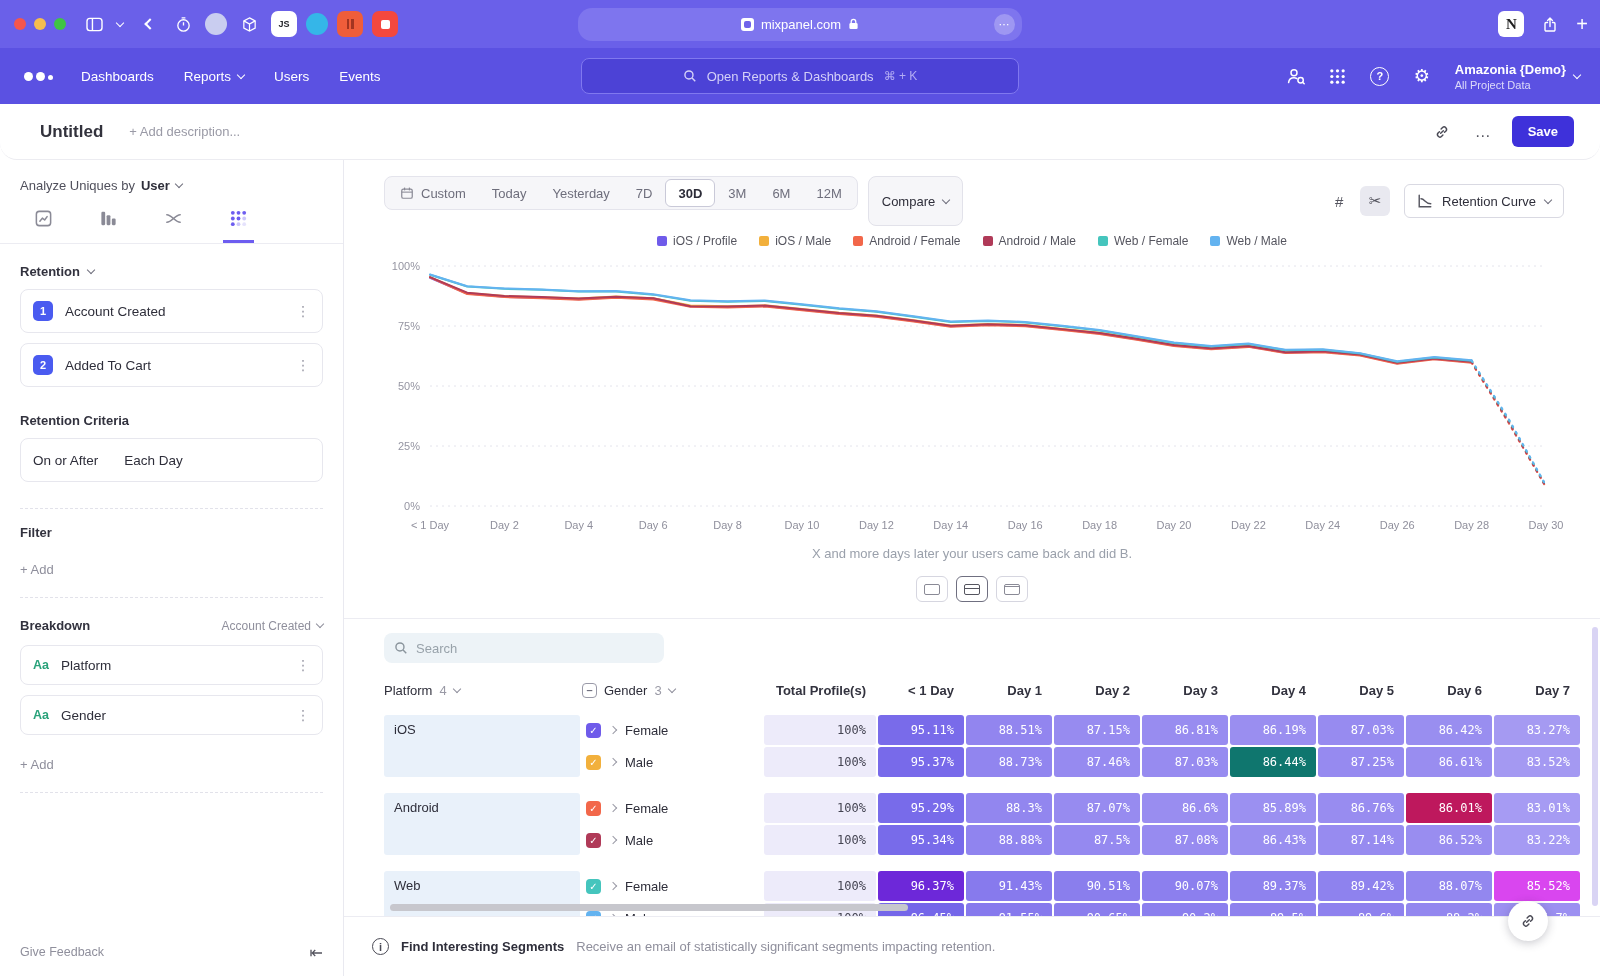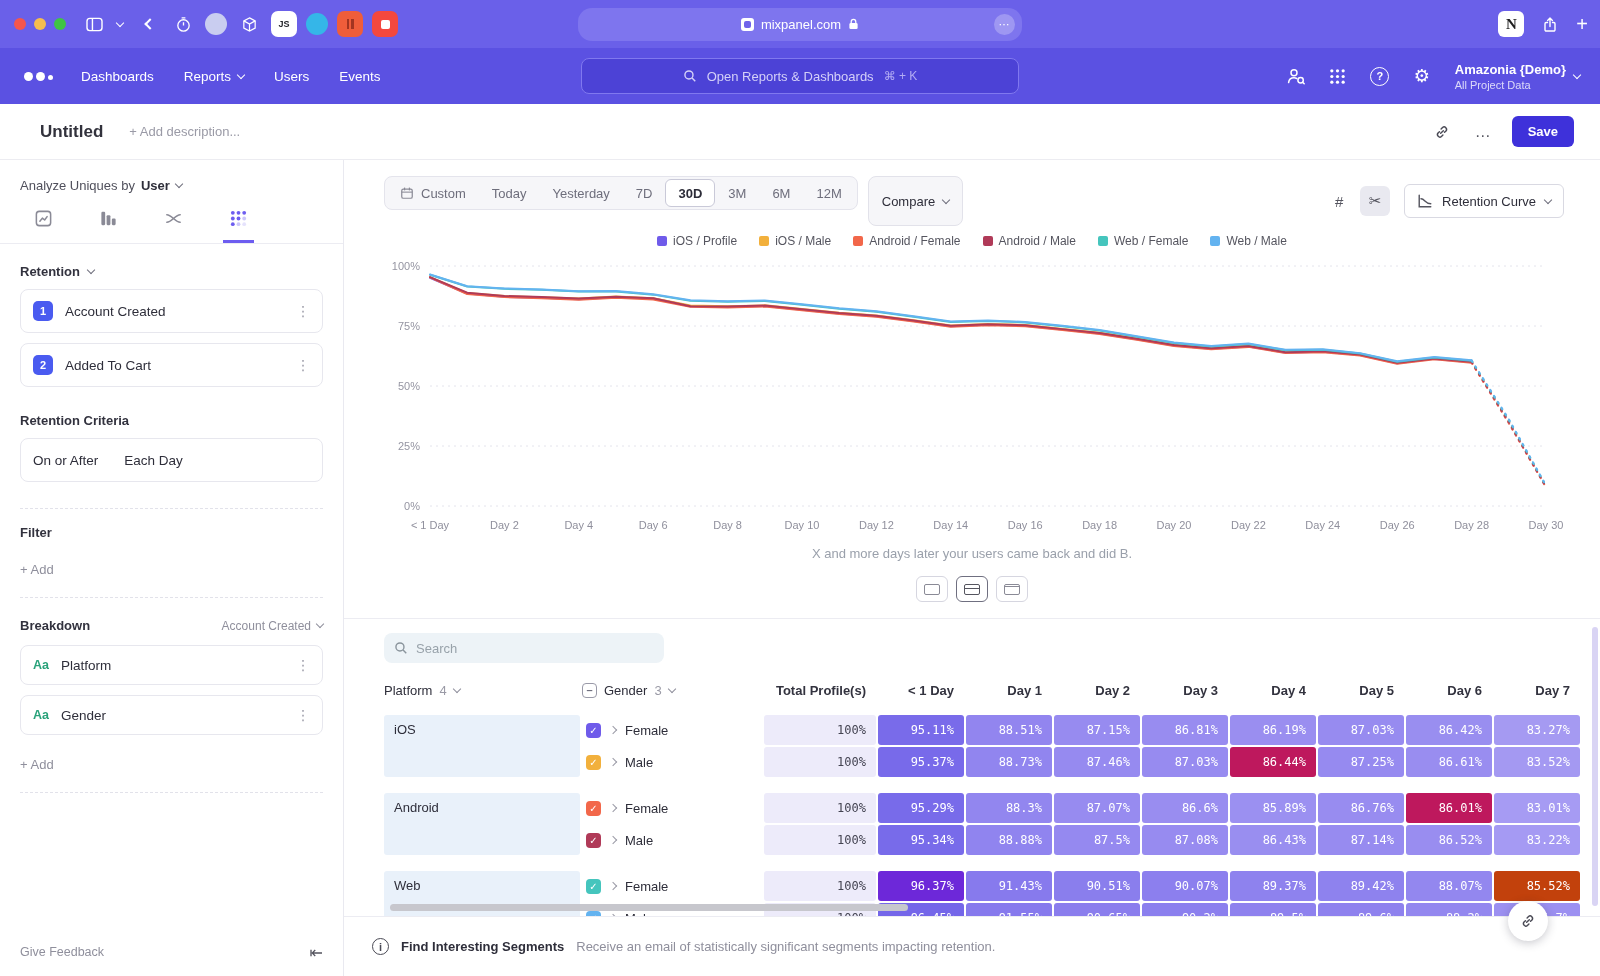--- a/index.html
+++ b/index.html
@@ -40,21 +40,21 @@
   .nav-search .sc{color:#b3acf4;font-size:12px;}
   .nav-right{position:absolute;right:20px;display:flex;align-items:center;gap:20px;}
   .nav-icon{display:flex;align-items:center;justify-content:center;width:22px;height:22px;color:#fff;}
   .help-circle{width:19px;height:19px;border:1.6px solid #fff;border-radius:50%;font-size:11px;font-weight:700;display:flex;align-items:center;justify-content:center;}
   .gear{font-size:18px;line-height:1;}
   .project{display:flex;align-items:center;gap:8px;margin-left:2px;}
   .project-name{font-size:13px;font-weight:700;}
   .project-sub{font-size:11px;color:rgba(255,255,255,.78);margin-top:2px;}
 
   
-  .rheader{height:56px;background:#fff;border-bottom:1px solid #ececf1;display:flex;align-items:center;padding:0 26px 0 40px;}
+  .rheader{height:56px;background:#fff;border-bottom:1px solid #ececf1;display:flex;align-items:center;padding:0 26px 0 40px;border-radius:17px;}
   .r-title{font-size:17px;font-weight:600;color:#32323c;}
   .r-desc{font-size:13px;color:#9a9aa6;margin-left:26px;}
   .r-right{margin-left:auto;display:flex;align-items:center;gap:20px;}
   .ghost-icon{color:#55555f;display:flex;align-items:center;justify-content:center;width:26px;height:26px;}
   .more-dots{font-size:16px;color:#55555f;letter-spacing:1px;}
   .save-btn{background:#3e31da;color:#fff;font-size:13px;font-weight:600;border-radius:6px;padding:8px 16px;}
 
   
   .layout{display:flex;height:816px;}
   .sidebar{width:344px;border-right:1px solid #e9e9f0;display:flex;flex-direction:column;background:#fff;}
@@ -603,21 +603,21 @@
             <div class="td-gender" style="grid-area: 2 / 2;">
               <span class="cb" style="background: rgb(242, 176, 60);">✓</span>
               <span class="chev chev-right exp"></span>
               <span>Male</span>
             </div>
             <div class="td-total" style="grid-area: 2 / 3;">100%</div>
             <div class="td-val" style="grid-area: 2 / 4; background: rgb(120, 106, 234);">95.37%</div>
             <div class="td-val" style="grid-area: 2 / 5; background: rgb(145, 133, 239);">88.73%</div>
             <div class="td-val" style="grid-area: 2 / 6; background: rgb(150, 138, 240);">87.46%</div>
             <div class="td-val" style="grid-area: 2 / 7; background: rgb(151, 139, 240);">87.03%</div>
-            <div class="td-val" style="grid-area: 2 / 8; background: #be185d;">86.44%</div>
+            <div class="td-val" style="grid-area: 2 / 8; background: #0f766e;">86.44%</div>
             <div class="td-val" style="grid-area: 2 / 9; background: rgb(150, 138, 240);">87.25%</div>
             <div class="td-val" style="grid-area: 2 / 10; background: rgb(153, 141, 240);">86.61%</div>
             <div class="td-val" style="grid-area: 2 / 11; background: rgb(164, 153, 242);">83.52%</div>
           </div>
           <div class="tgrid tgroup">
             <div class="td-platform" style="grid-area: 1 / 1 / span 2;">Android</div>
             <div class="td-gender" style="grid-area: 1 / 2;">
               <span class="cb" style="background: rgb(242, 103, 74);">✓</span>
               <span class="chev chev-right exp"></span>
               <span>Female</span>
@@ -654,21 +654,21 @@
               <span>Female</span>
             </div>
             <div class="td-total" style="grid-area: 1 / 3;">100%</div>
             <div class="td-val" style="grid-area: 1 / 4; background: #6d28d9; padding-left: 8px;">96.37%</div>
             <div class="td-val" style="grid-area: 1 / 5; background: rgb(135, 122, 237);">91.43%</div>
             <div class="td-val" style="grid-area: 1 / 6; background: rgb(138, 126, 237);">90.51%</div>
             <div class="td-val" style="grid-area: 1 / 7; background: rgb(140, 127, 238);">90.07%</div>
             <div class="td-val" style="grid-area: 1 / 8; background: rgb(142, 130, 238);">89.37%</div>
             <div class="td-val" style="grid-area: 1 / 9; background: rgb(142, 130, 238);">89.42%</div>
             <div class="td-val" style="grid-area: 1 / 10; background: rgb(147, 135, 239);">88.07%</div>
-            <div class="td-val" style="grid-area: 1 / 11; background: #c2410c;">85.52%</div>
+            <div class="td-val" style="grid-area: 1 / 11; background: #d946ef;">85.52%</div>
             <div class="td-gender" style="grid-area: 2 / 2;">
               <span class="cb" style="background: rgb(99, 179, 240);">✓</span>
               <span class="chev chev-right exp"></span>
               <span>Male</span>
             </div>
             <div class="td-total" style="grid-area: 2 / 3;">100%</div>
             <div class="td-val" style="grid-area: 2 / 4; background: rgb(116, 102, 233);">96.45%</div>
             <div class="td-val" style="grid-area: 2 / 5; background: rgb(134, 121, 237);">91.55%</div>
             <div class="td-val" style="grid-area: 2 / 6; background: rgb(138, 125, 237);">90.65%</div>
             <div class="td-val" style="grid-area: 2 / 7; background: rgb(139, 127, 238);">90.2%</div>

